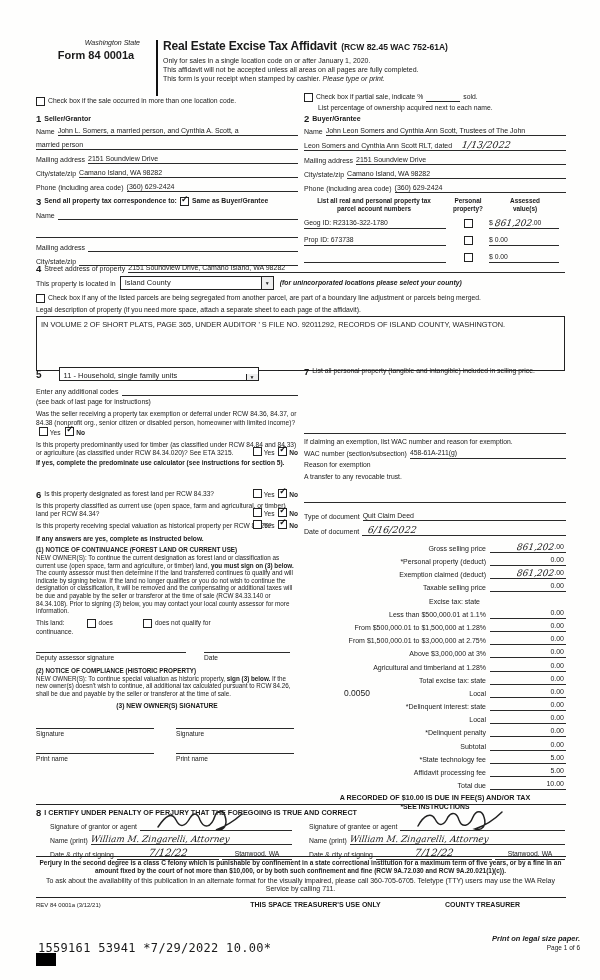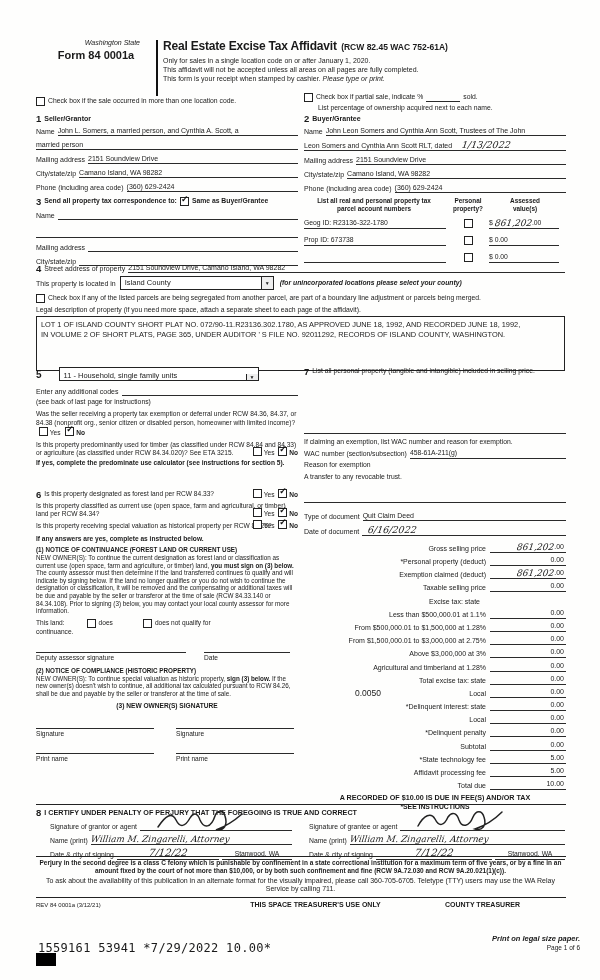--- a/index.html
+++ b/index.html
@@ -18,21 +18,21 @@
   .dd{display:inline-flex;align-items:stretch;border:1px solid #222;background:#fff;height:12px;}
   .dd .ddval{padding:1px 4px 0 4px;font-size:7.5px;white-space:nowrap;flex:1;}
   .dd .ddarr{width:11px;border-left:1px solid #222;font-size:5px;display:flex;align-items:center;justify-content:center;background:#eee;}
   .f7{font-size:7px;line-height:9px;}
   .f68{font-size:6.8px;line-height:8.4px;}
   .f66{font-size:6.6px;line-height:8.1px;}
   .f63{font-size:6.3px;line-height:7.6px;}
   .trow{display:flex;align-items:flex-end;height:13.2px;}
   .tlabel{flex:1;text-align:right;font-size:7px;white-space:nowrap;line-height:8px;}
   .tval{width:74px;margin-left:4px;border-bottom:1px solid #2a2a2a;text-align:right;font-size:7px;line-height:8px;padding:0 2px 1px 0;white-space:nowrap;}
-  .tprefix{font-size:8.5px;margin-left:51px;line-height:9px;}
+  .tprefix{font-size:8.5px;margin-left:40px;line-height:9px;}
   .hv{font-size:9px;line-height:8px;position:relative;top:1px;}
   .sigcol .line{border-bottom:1px solid #2a2a2a;height:9px;}
   .sigcol .cap{font-size:6.6px;line-height:8px;margin-top:1px;}
   .scr{position:absolute;left:14px;bottom:-3px;pointer-events:none;}
   .hr{position:absolute;left:36px;right:34px;border-top:1.2px solid #222;height:0;}
 </style>
 </head>
 <body>
 
 <div class="page">
@@ -204,21 +204,20 @@
         <span class="ddarr">▼</span>
       </span>
       <span class="b i f68" style="margin-left:6px;">(for unincorporated locations please select your county)</span>
     </div>
     <div class="row f68" style="margin-top:4px;align-items:center;">
       <span class="cb"></span>
       <span style="margin-left:3px;">Check box if any of the listed parcels are being segregated from another parcel, are part of a boundary line adjustment or parcels being merged.</span>
     </div>
     <div class="f68" style="margin-top:3px;">Legal description of property (if you need more space, attach a separate sheet to each page of the affidavit).</div>
     <div style="margin-top:2px;border:1.2px solid #222;height:47px;padding:3px 4px;">
-      <div style="font-size:7.4px;line-height:10px;">LOT 1 OF ISLAND COUNTY SHORT PLAT NO. 072/90-11.R23136.302.1780, AS APPROVED JUNE 18, 1992, AND RECORDED JUNE 18, 1992,</div>
       <div style="font-size:7.4px;line-height:10px;">IN VOLUME 2 OF SHORT PLATS, PAGE 365, UNDER AUDITOR ' S FILE NO. 92011292, RECORDS OF ISLAND COUNTY, WASHINGTON.</div>
     </div>
   </div>
 
   <div class="abs" style="left:36px;top:367px;width:262px;">
     <div class="row" style="align-items:center;">
       <span class="secnum" style="font-size:10px;">5</span>
       <span class="dd" style="width:198px;margin-left:14px;align-items:flex-end;">
         <span class="ddval">11 - Household, single family units</span>
         <span class="ddarr">▼</span>

